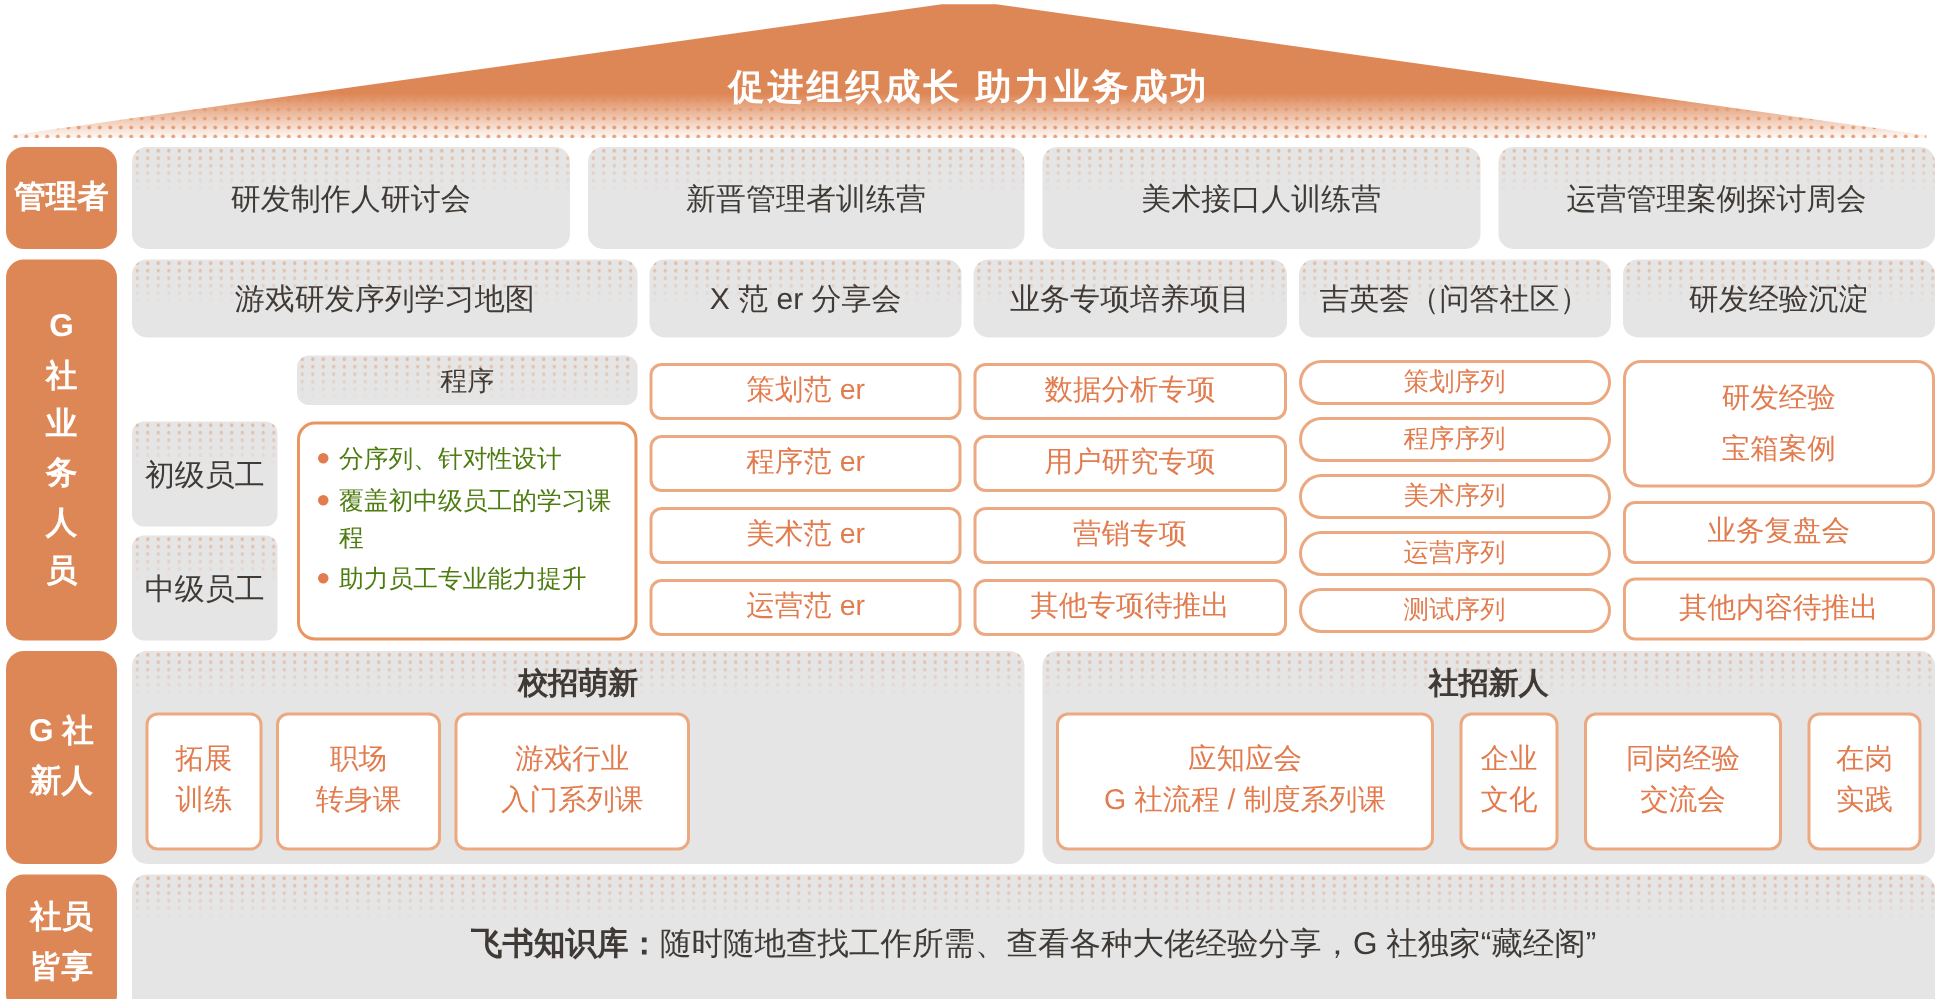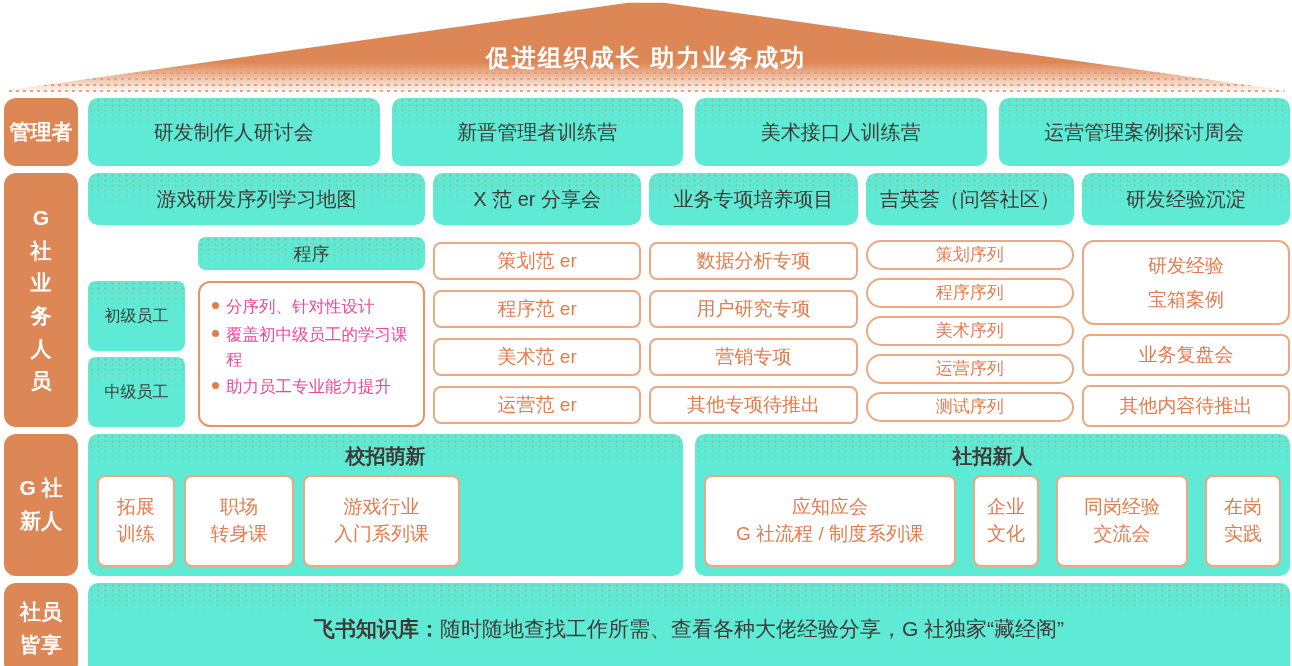--- a/index.html
+++ b/index.html
@@ -30,21 +30,21 @@
 
   
   .row { display:flex; gap:10px; margin:0 2px 7px 4px; }
   .side-label {
     flex:0 0 74px; background:#DE8756; color:#fff; font-weight:700;
     border-radius:12px; display:flex; align-items:center; justify-content:center;
     text-align:center; font-size:21px; line-height:1.55; white-space:pre-line;
   }
   .content { flex:1; display:flex; }
 
-  .panel { position:relative; background:#5eead4; border-radius:10px; overflow:hidden; }
+  .panel { position:relative; background:#e5e5e5; border-radius:10px; overflow:hidden; }
   .panel::before {
     content:""; position:absolute; left:0; right:0; top:0; height:30px;
     background-image:radial-gradient(circle, rgba(222,135,86,.45) 1px, transparent 1.35px);
     background-size:7px 5px;
     -webkit-mask-image:linear-gradient(180deg,#000 10%,transparent 100%);
     mask-image:linear-gradient(180deg,#000 10%,transparent 100%);
     pointer-events:none;
   }
 
   .outline-item {
@@ -69,28 +69,28 @@
     flex:0 0 52px; display:flex; align-items:center; justify-content:center; font-size:20px;
   }
   .map-body {
     margin-top:12px; flex:1; display:grid;
     grid-template-columns:97px 1fr; grid-template-rows:33px 1fr;
     column-gap:13px; row-gap:11px;
   }
   .tabs { grid-column:2; grid-row:1; display:flex; gap:9px; }
   .tab { flex:1; display:flex; align-items:center; justify-content:center; font-size:18px; border-radius:8px; }
   .levels { grid-column:1; grid-row:2; display:flex; flex-direction:column; gap:6px; }
-  .level { flex:1; display:flex; align-items:center; justify-content:center; font-size:16px; border-radius:8px; }
+  .level { flex:1; display:flex; align-items:center; justify-content:center; font-size:20px; border-radius:8px; }
   .bullet-box {
     grid-column:2; grid-row:2; background:#fff; border:2px solid #E9955F;
     border-radius:12px; padding:11px 6px 6px 4px;
   }
   .bullet-box ul { list-style:none; }
   .bullet-box li {
-    position:relative; padding-left:22px; color:#ec4899; font-size:16.5px;
+    position:relative; padding-left:22px; color:#4d7c0f; font-size:16.5px;
     line-height:1.5; margin-bottom:3px;
   }
   .bullet-box li::before {
     content:""; position:absolute; left:8px; top:8px; width:7px; height:7px;
     border-radius:50%; background:#E27C4E;
   }
   .col-items { display:flex; flex-direction:column; margin-top:17px; gap:10px; flex:1; }
   .col-items .outline-item { flex:0 0 38px; }
   .col-items-pills { margin-top:15px; gap:8px; }
   .pill { flex:0 0 30px !important; border-radius:17px; font-size:17px; }

